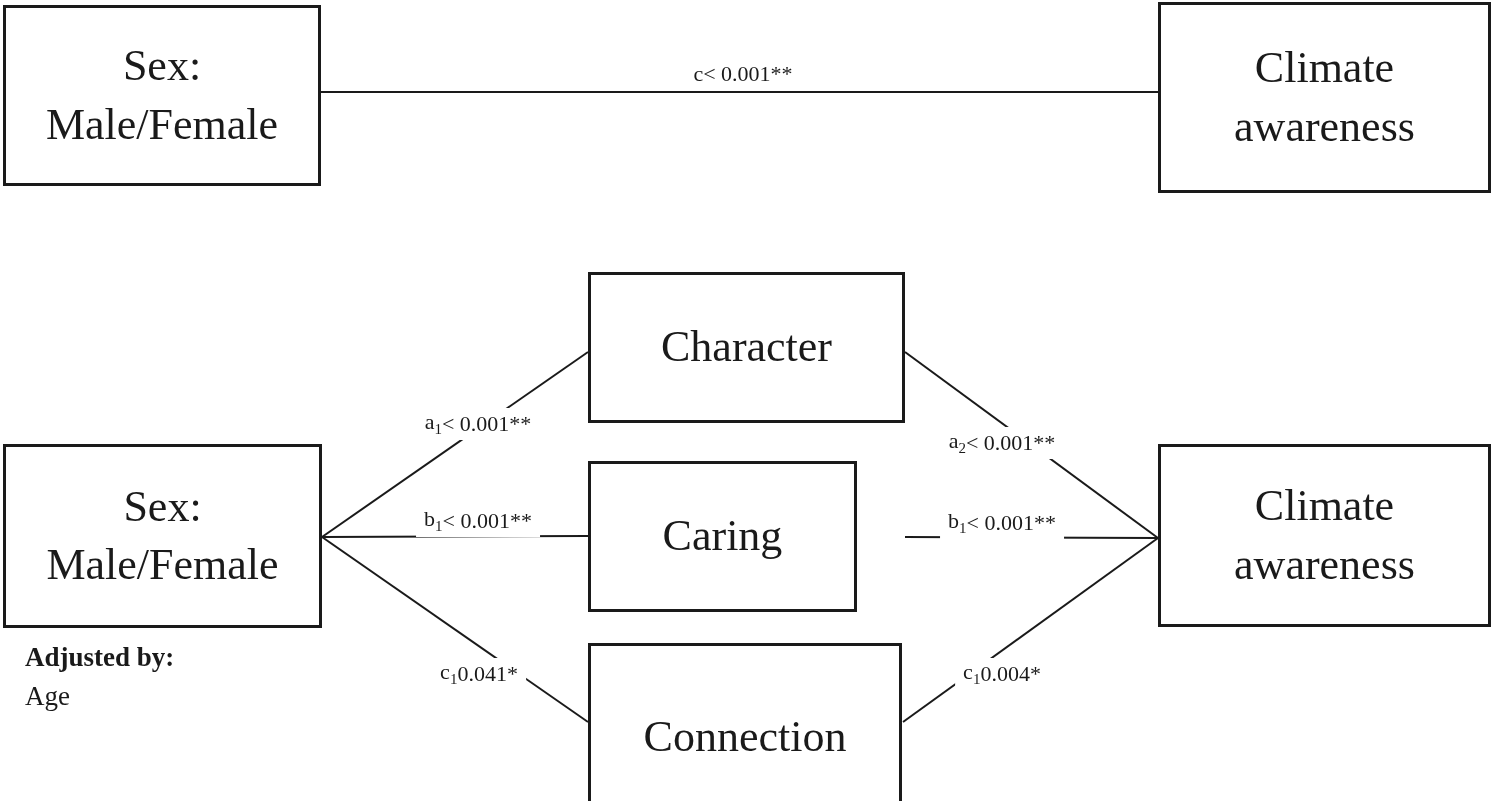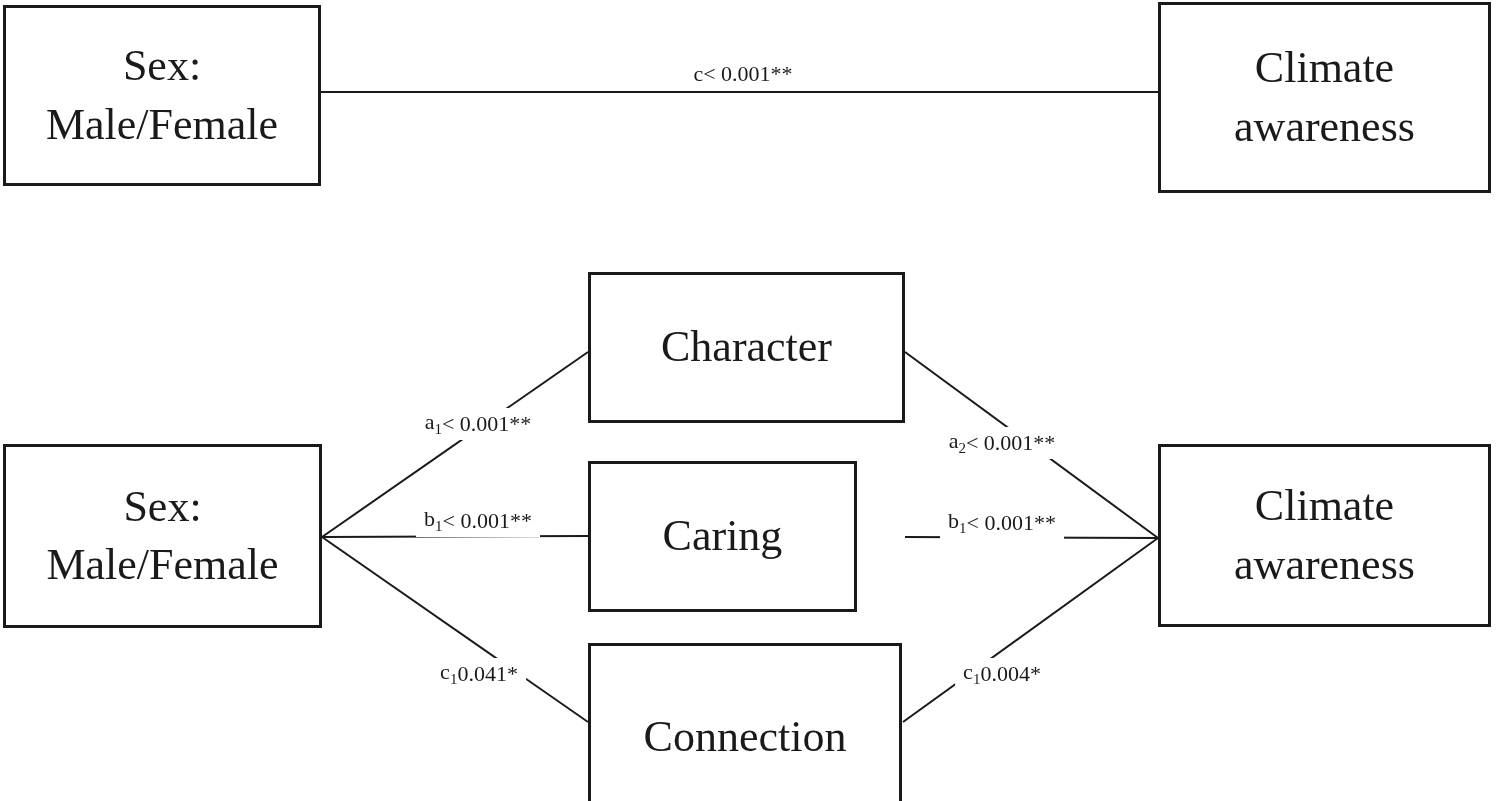--- a/index.html
+++ b/index.html
@@ -113,20 +113,24 @@
 
   <div class="box" style="left:588px; top:643px; width:314px; height:188px">
     <span>Connection</span>
   </div>
 
   <div class="box" style="left:1158px; top:444px; width:333px; height:183px">
     <span>Climate</span>
     <span>awareness</span>
   </div>
 
+  <div class="adjusted" style="left:25px; top:638px">
+    <div class="adj-label">Adjusted by:</div>
+    <div class="adj-value">Age</div>
+  </div>
 
   <div class="plabel" style="left:478px; top:408px">
     <span class="coef"><span>a</span><sub>1</sub></span>
     <span class="pval">&lt; 0.001**</span>
   </div>
 
   <div class="plabel" style="left:478px; top:505px">
     <span class="coef"><span>b</span><sub>1</sub></span>
     <span class="pval">&lt; 0.001**</span>
   </div>

